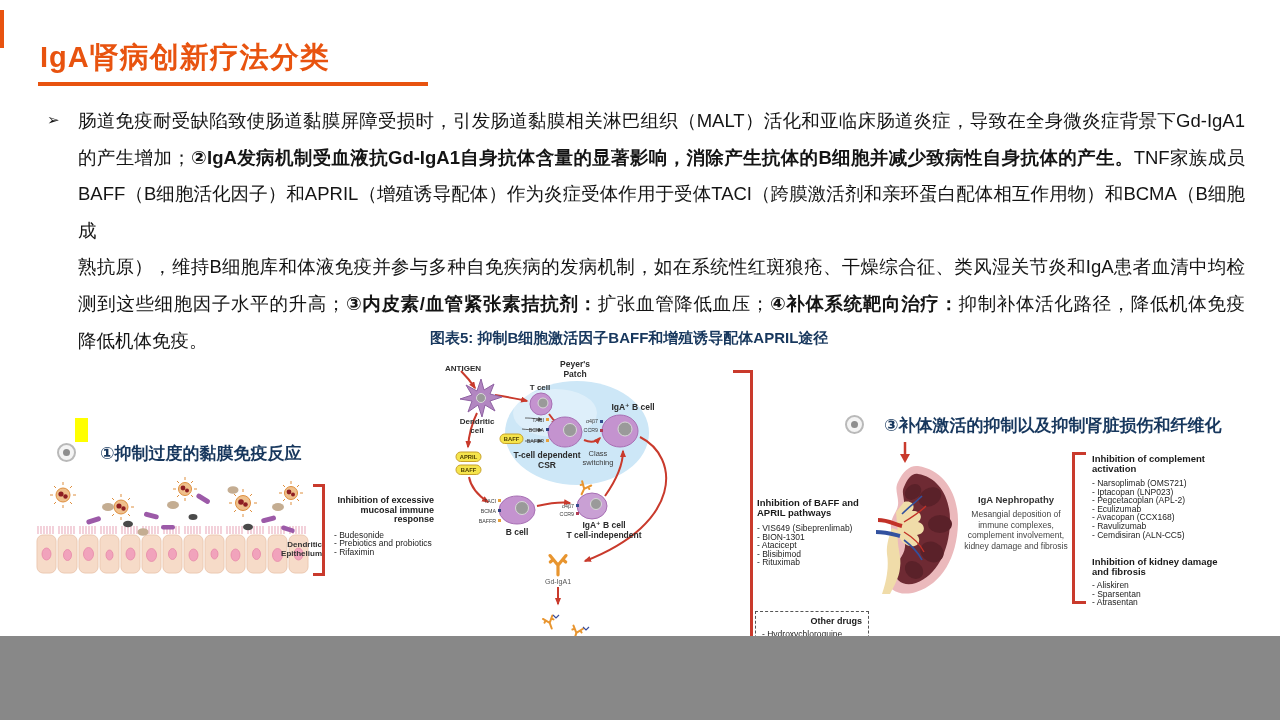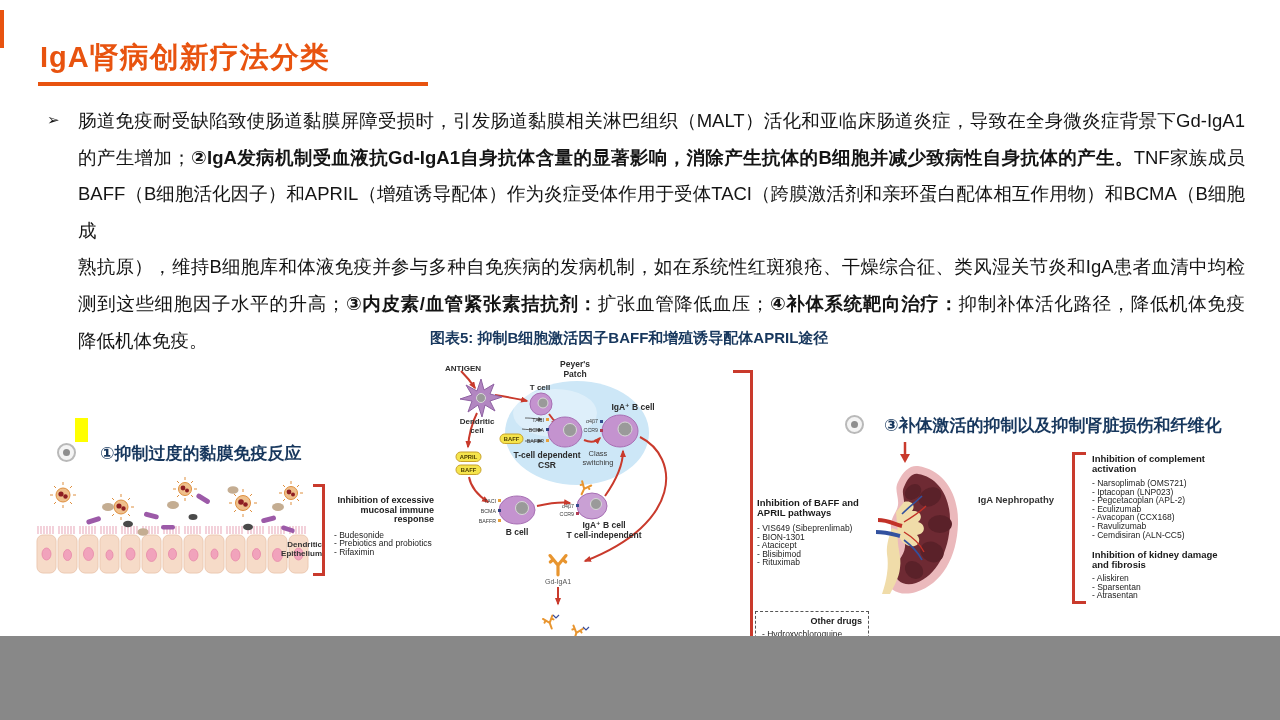--- a/index.html
+++ b/index.html
@@ -383,36 +383,37 @@
         <path d="M44,78 C52,84 58,90 62,98"></path>
     </g>
     <g stroke="#C23127" stroke-width="1.4" fill="none">
       <path d="M44,60 C54,54 60,50 66,44"></path>
         <path d="M44,70 C54,76 60,82 64,90"></path>
     </g>
   </svg>
 
   <div class="abs kidney-text" style="left:960px;top:494px;">
     <div class="kidney-title">IgA Nephropathy</div>
+    <div class="kidney-desc">Mesangial deposition of immune complexes, complement involvement, kidney damage and fibrosis</div>
   </div>
 
   <div class="abs bracket bracket-left-open" style="left:1072px;top:452px;width:11px;height:146px;"></div>
 
   <div class="abs" style="left:1092px;top:454px;width:135px;">
     <div class="box-title">Inhibition of complement activation</div>
     <div class="box-list" style="margin-top:5px;">
         <div class="ditem">- Narsoplimab (OMS721)</div>
         <div class="ditem">- Iptacopan (LNP023)</div>
         <div class="ditem">- Pegcetacoplan (APL-2)</div>
         <div class="ditem">- Eculizumab</div>
         <div class="ditem">- Avacopan (CCX168)</div>
         <div class="ditem">- Ravulizumab</div>
         <div class="ditem">- Cemdisiran (ALN-CC5)</div>
       </div>
-    <div class="box-title" style="margin-top:11px;">Inhibition of kidney damage and fibrosis</div>
+    <div class="box-title" style="margin-top:18px;">Inhibition of kidney damage and fibrosis</div>
     <div class="box-list" style="margin-top:4px;">
         <div class="ditem">- Aliskiren</div>
         <div class="ditem">- Sparsentan</div>
         <div class="ditem">- Atrasentan</div>
       </div>
   </div>
 
   <div class="abs footer">
 
     <svg class="abs" style="left:1116px;top:16px;" width="32" height="18" viewBox="0 0 32 18">

